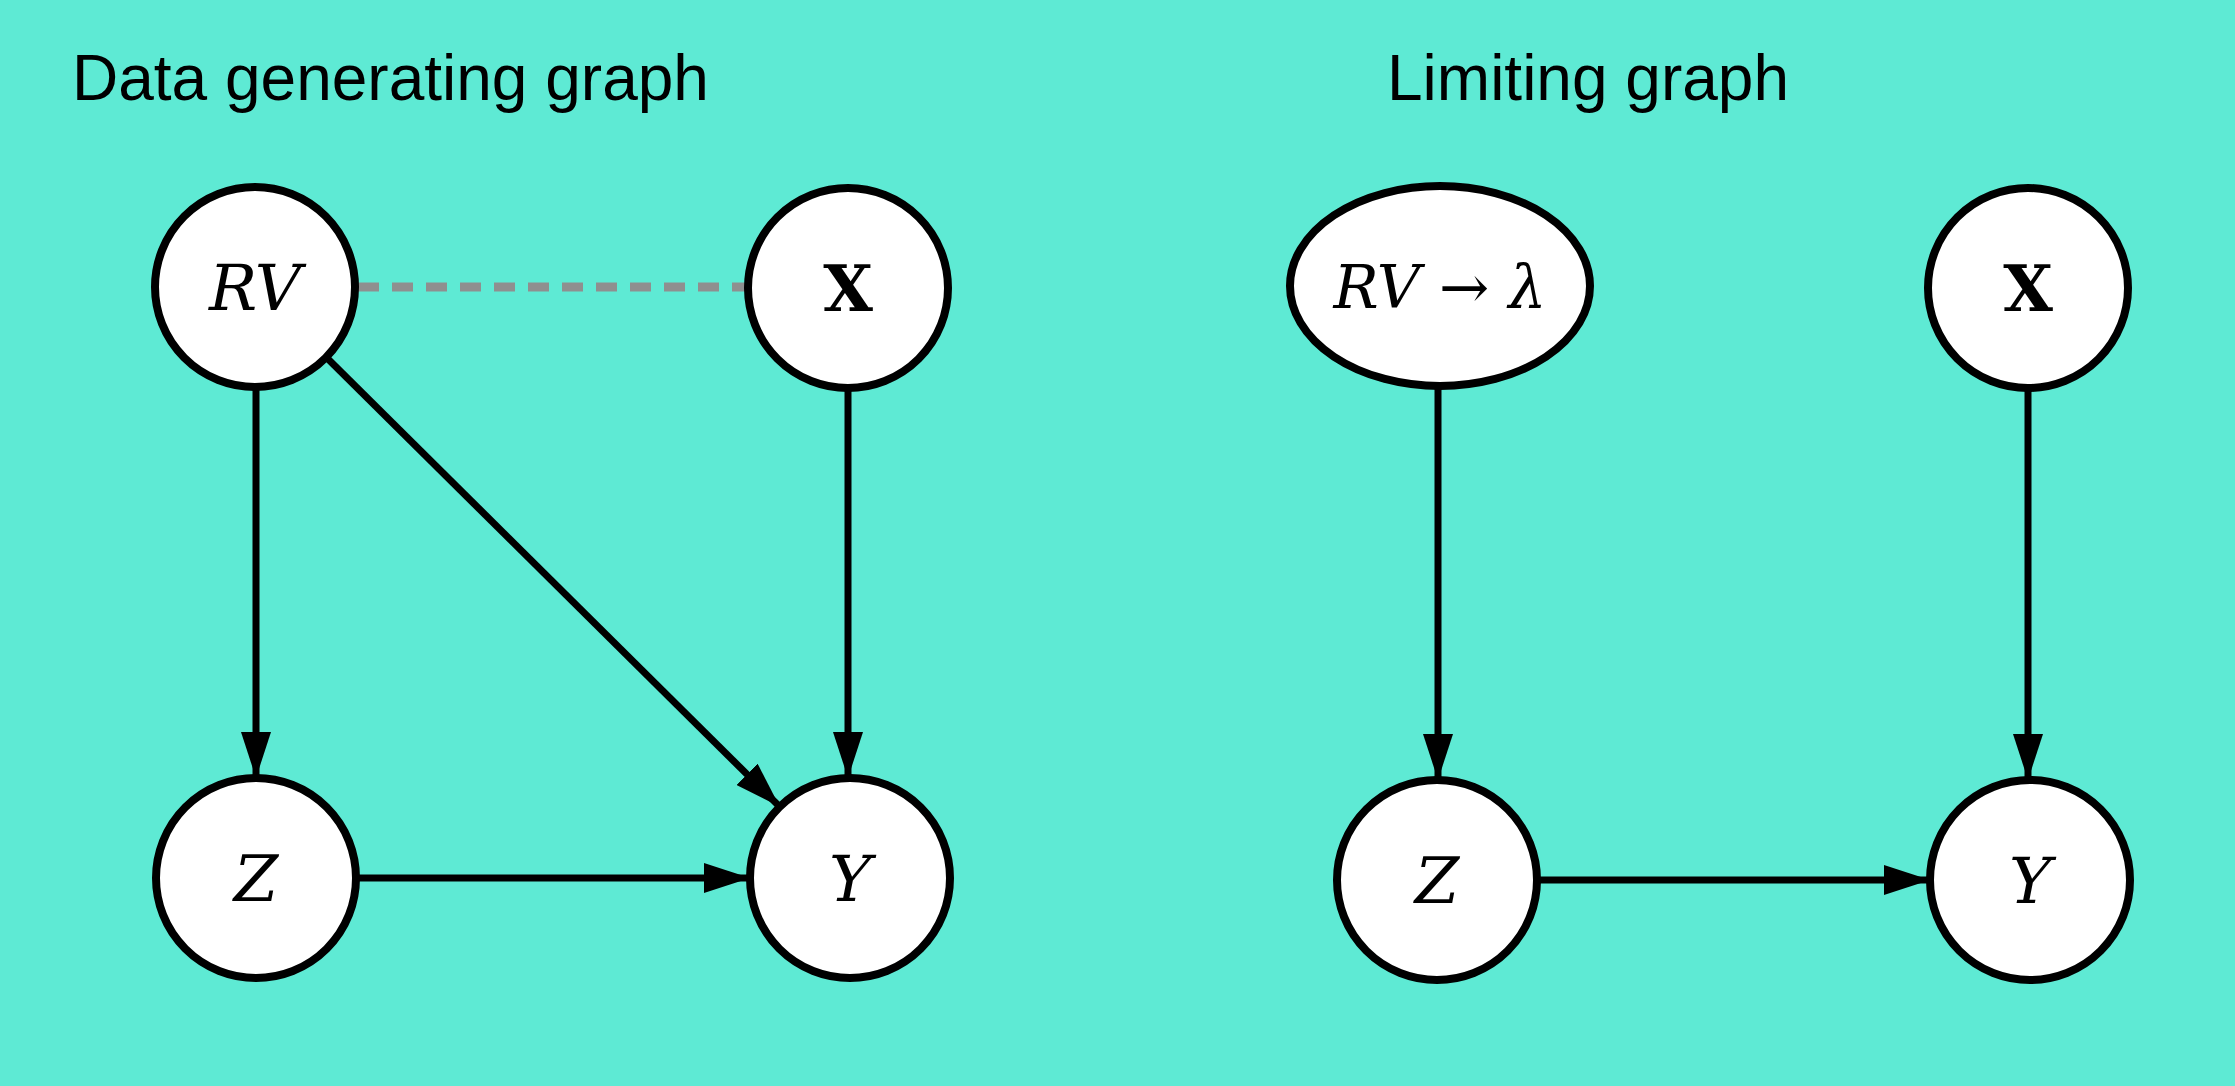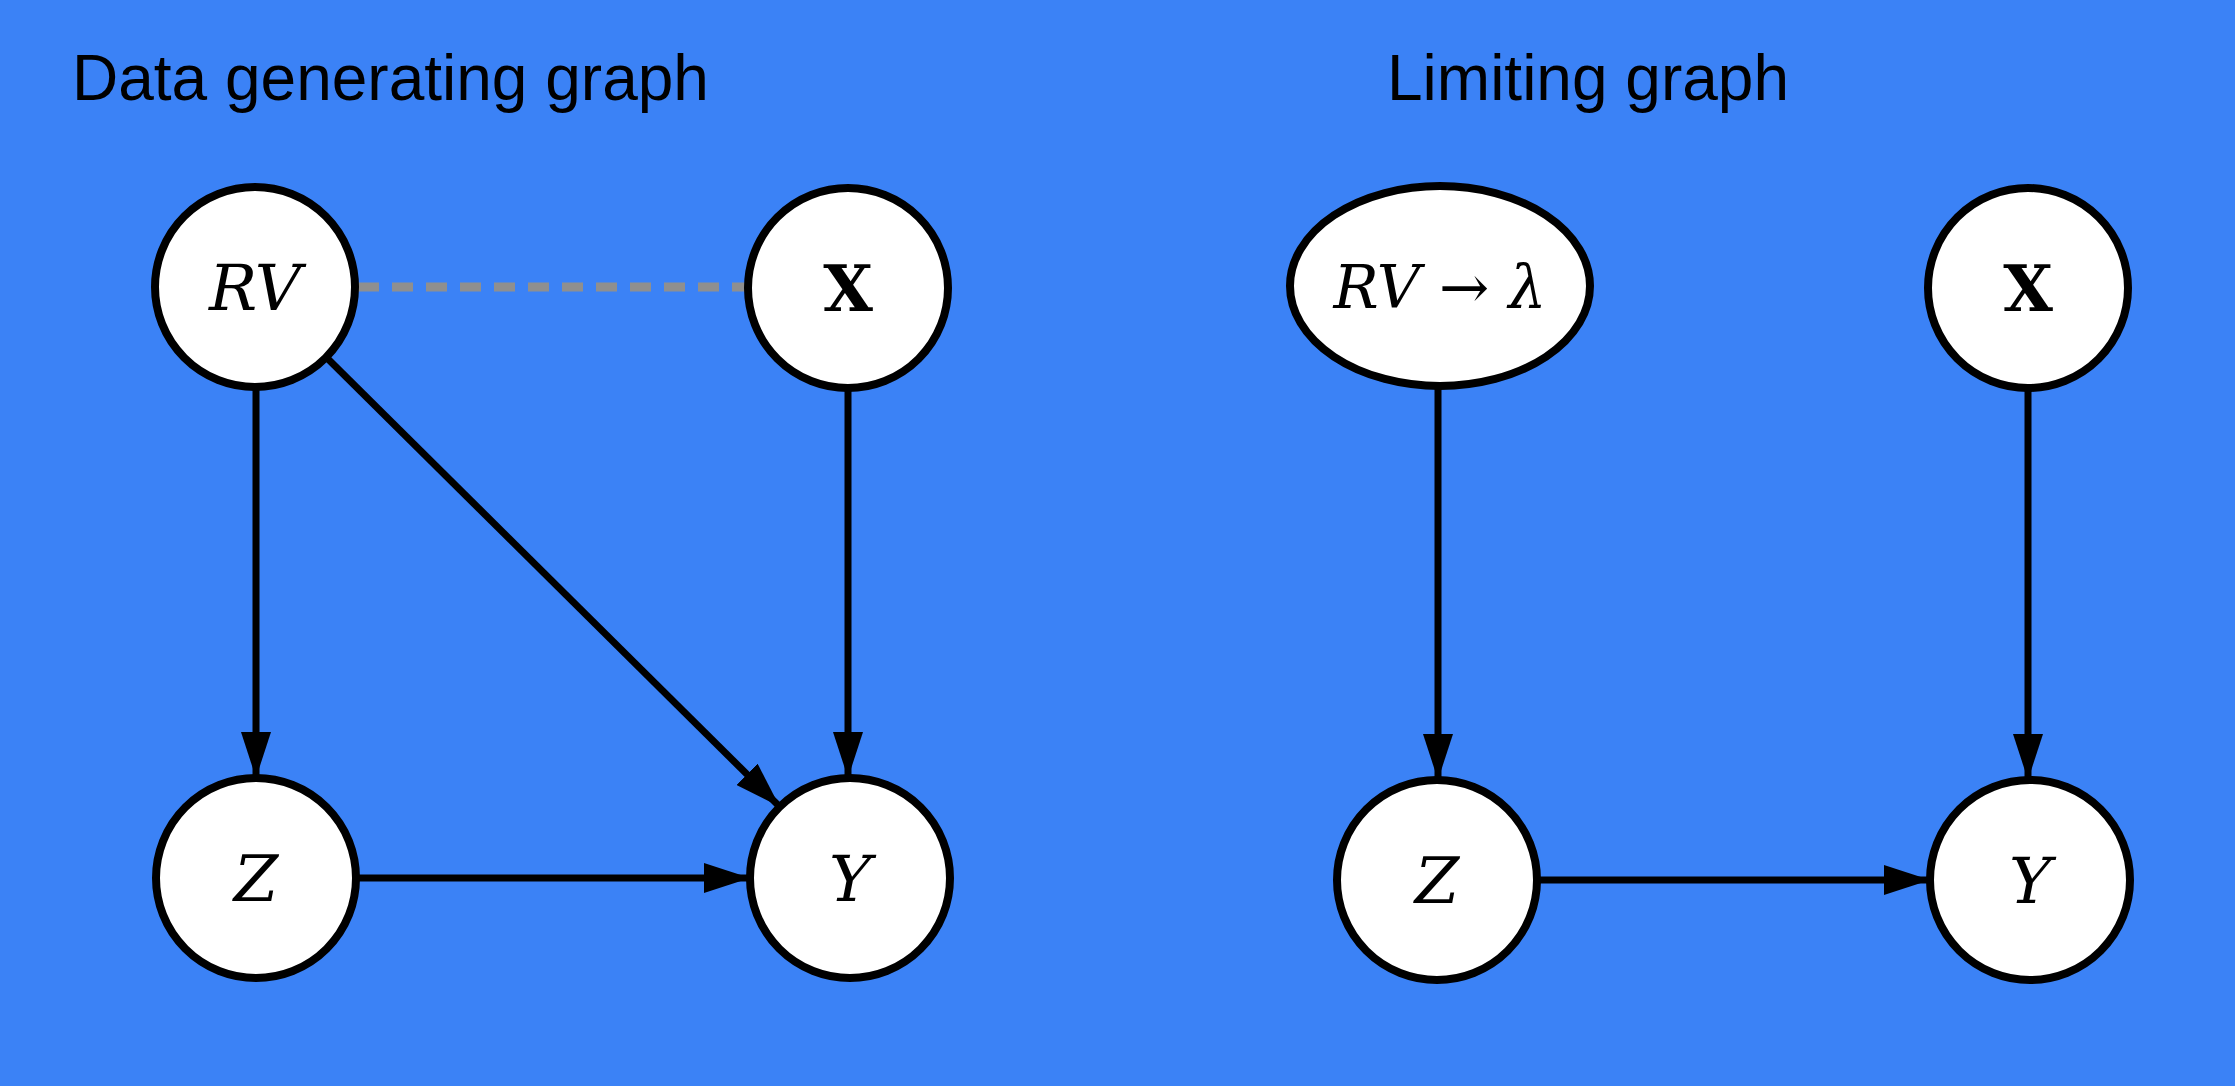--- a/index.html
+++ b/index.html
@@ -7,21 +7,21 @@
     padding: 0;
     background: #ffffff;
     width: 2235px;
     height: 1086px;
     overflow: hidden;
   }
   .figure-wrap {
     position: relative;
     width: 2235px;
     height: 1086px;
-    background: #3b82f6;
+    background: #5eead4;
   }
   svg { display: block; }
 
   .graph-title {
     font-family: "Liberation Sans", "DejaVu Sans", sans-serif;
     font-size: 64px;
     font-weight: 400;
     fill: #000000;
   }
   .node-shape {

